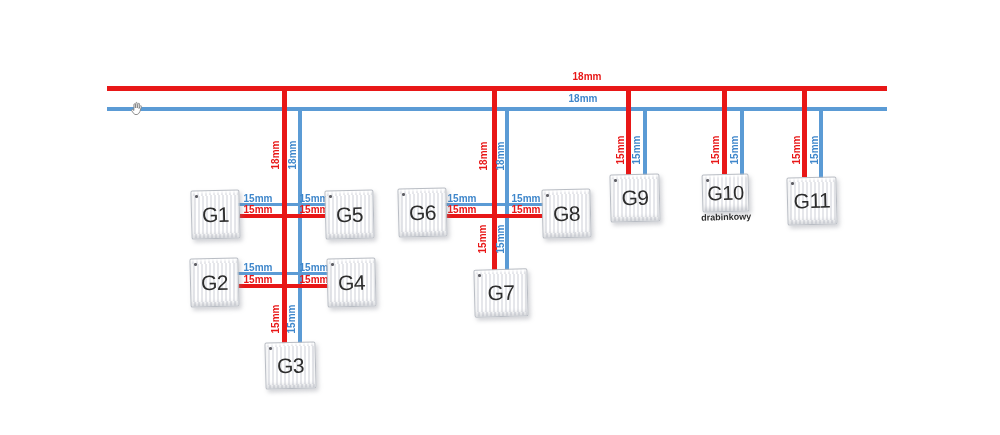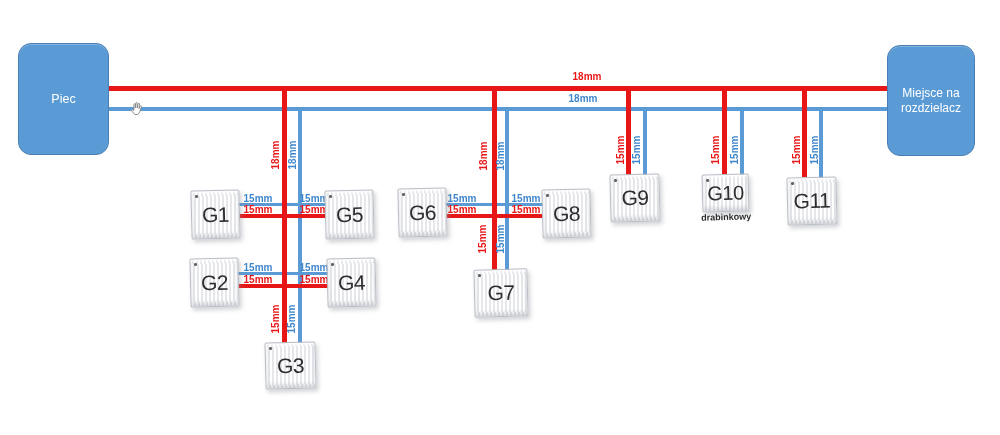--- a/index.html
+++ b/index.html
@@ -140,27 +140,20 @@
     <span class="rlabel">G9</span>
   </div>
   <div class="radiator" style="left:702px;top:174px;width:45px;height:36px;">
     <span class="rlabel" style="font-size:20px;">G10</span>
     <span class="rcaption">drabinkowy</span>
   </div>
   <div class="radiator" style="left:787px;top:177px;width:48px;height:46px;">
     <span class="rlabel">G11</span>
   </div>
 
-  <div class="block" style="left:18px;top:43px;width:89px;height:110px;">
-    <span>Piec</span>
-  </div>
-  <div class="block" style="left:887px;top:45px;width:86px;height:109px;font-size:12px;">
-    <span>Miejsce na</span>
-    <span>rozdzielacz</span>
-  </div>
 
   <div class="cursor" style="left:130px;top:100px;">
     <svg width="14" height="16" viewBox="0 0 14 16">
       <path d="M5 14.5 C3.6 13.6 2.4 12.2 1.7 10.6 C1.3 9.7 2.2 9 2.9 9.6 L3.9 10.5 L3.9 4.6 C3.9 3.5 5.3 3.5 5.3 4.6 L5.3 8 L5.8 3.2 C5.9 2.1 7.2 2.2 7.2 3.3 L7.2 8 L8.1 3.9 C8.3 2.9 9.6 3.1 9.5 4.1 L9 8.5 L10.1 6.2 C10.6 5.2 11.8 5.8 11.4 6.8 L9.9 11.6 C9.4 13 8.4 14 7.2 14.5 Z" fill="#ffffff" stroke="#828282" stroke-width="0.9" stroke-linejoin="round"></path>
     </svg>
   </div>
 
 </div>
 
 </body></html>

